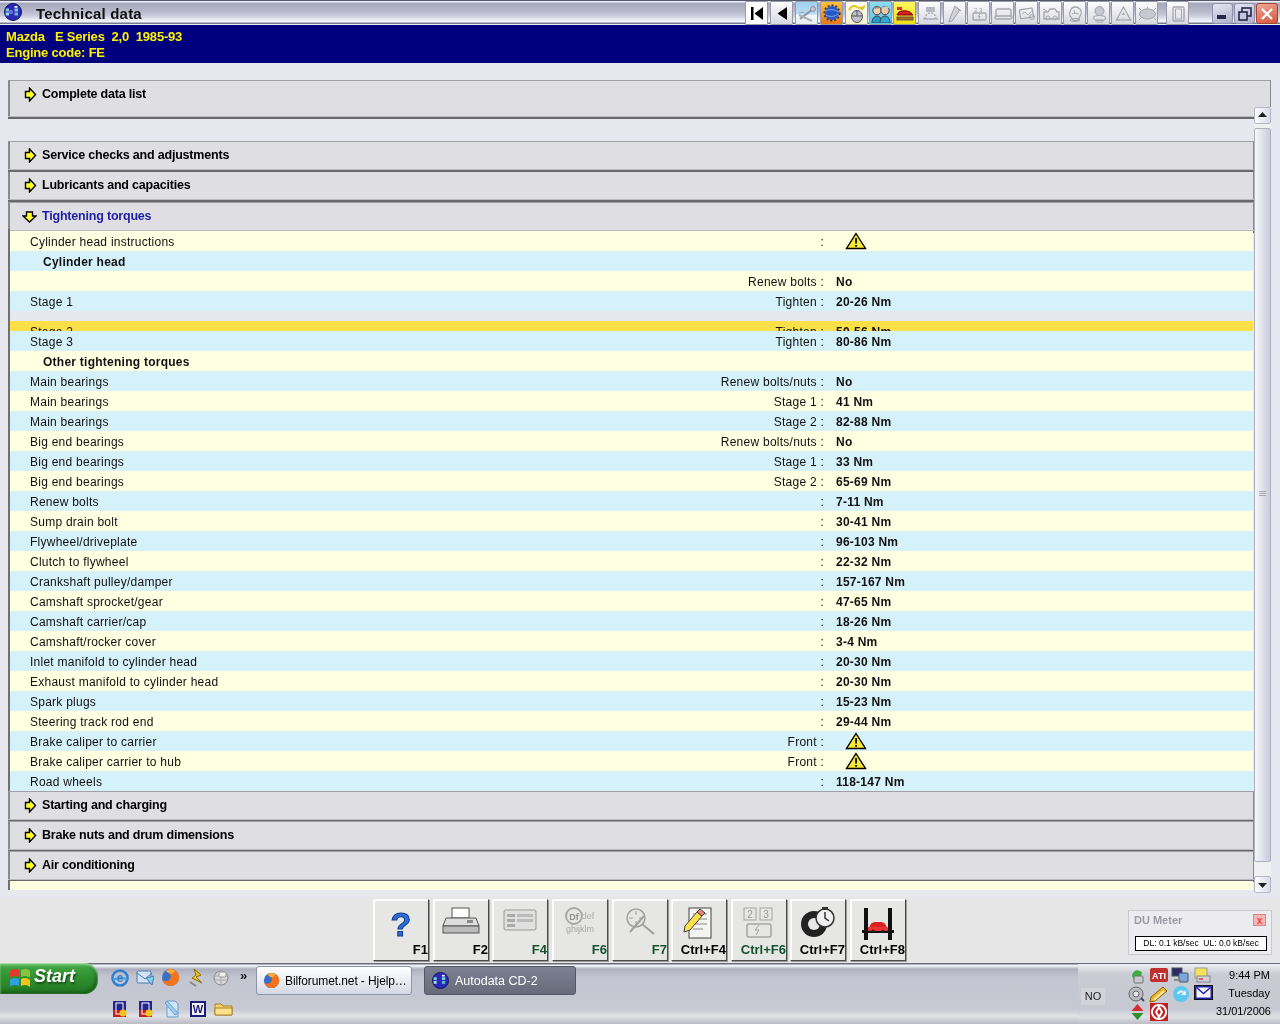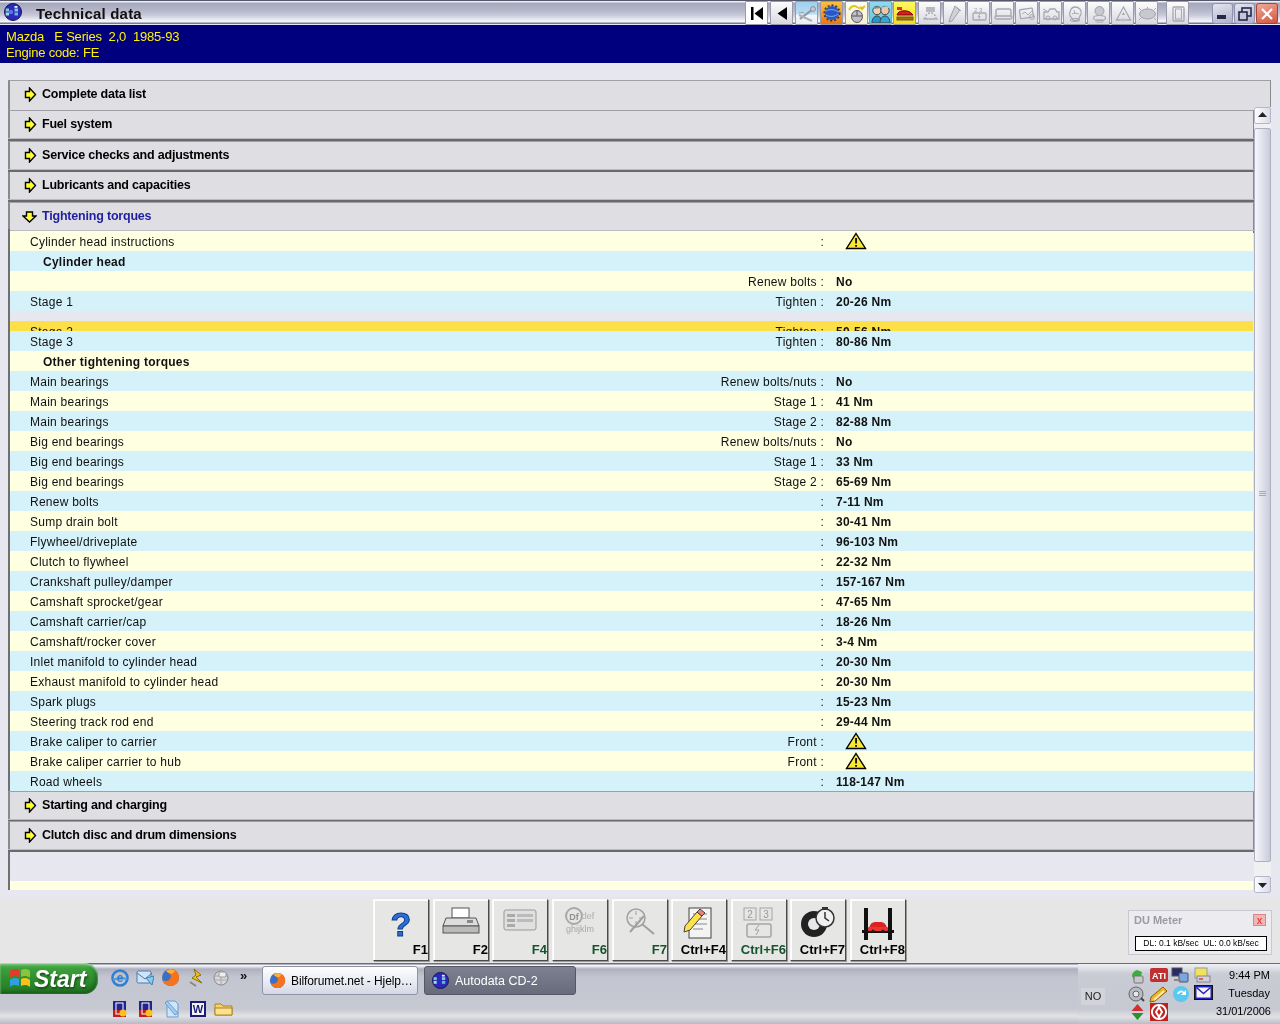--- a/index.html
+++ b/index.html
@@ -4,21 +4,21 @@
 html,body{width:1280px;height:1024px;overflow:hidden;font-family:"Liberation Sans",sans-serif}
 #scr{position:absolute;left:0;top:0;width:1280px;height:1024px;background:#e7e7ef}
 .abs{position:absolute}
 
 #tbar{left:0;top:0;width:1280px;height:25px;background:linear-gradient(#54566a 0,#54566a 1px,#eceefb 1px,#eceefb 2px,#a4a6ba 3px,#b2b4c6 9px,#c6c8d8 15px,#f2f4fb 21px,#f4f6fd 22px,#787b90 23px,#787b90 24px,#e6e8f5 24px)}
 #tbar .ttl{position:absolute;left:36px;top:5px;font-size:15px;font-weight:bold;letter-spacing:0.2px;color:#111}
 .winbtn{position:absolute;top:3px;width:21px;height:21px;border-radius:3px}
 
 .tb{position:absolute;top:1px;width:23px;height:24px;background:linear-gradient(#fdfdfd,#d8d8e0);border:1px solid #9a9aa8;border-radius:1px}
 
-#nhdr{left:0;top:25px;width:1280px;height:38px;background:#00007e;color:#fff200;font-weight:normal;font-size:13px;letter-spacing:-0.2px}
+#nhdr{left:0;top:25px;width:1280px;height:38px;background:#00007e;color:#fff200;font-weight:bold;font-size:13px;letter-spacing:-0.2px}
 
 .hdr{left:8px;width:1263px;height:36px;background:#dfdfe3;border-top:1px solid #a0a0a4;border-left:2px solid #8a8a8e;border-right:1px solid #8a8a8e;box-shadow:0 1px 0 #bcbcc0, 0 3px 0 #6a6a6e}
 .hdr .t{position:absolute;left:32px;top:6px;font-size:12.5px;font-weight:bold;letter-spacing:-0.2px;color:#000}
 .hdr svg,.hdrx svg{position:absolute;left:14px;top:6px}
 .hdrx{left:8px;width:1246px;height:28px;background:#dfdfe3;border-top:1px solid #a0a0a4;border-left:2px solid #8a8a8e;border-right:1px solid #8a8a8e;box-shadow:0 1px 0 #bcbcc0, 0 3px 0 #6a6a6e}
 .hdrx .t{position:absolute;left:32px;top:6px;font-size:12.5px;font-weight:bold;letter-spacing:-0.2px;color:#1f1fa3}
 
 .row{position:absolute;left:10px;width:1243px;height:20px;font-size:12px;letter-spacing:0.25px;color:#111}
 .row .lbl{position:absolute;left:20px;top:4px}
 .row .sub{position:absolute;left:33px;top:4px;font-weight:bold}
@@ -165,26 +165,20 @@
       <div class="abs" style="left:6px;top:4px">Mazda&nbsp;&nbsp;&nbsp;E Series&nbsp;&nbsp;2,0&nbsp;&nbsp;1985-93</div>
       <div class="abs" style="left:6px;top:20px">Engine code: FE</div>
     </div>
 
 <div class="hdr abs" style="top:80px">
       <svg width="13" height="15" viewBox="0 0 12 15">
         <polygon points="1,4.5 5,4.5 5,1 11,7.5 5,14 5,10.5 1,10.5" fill="#ffff33" stroke="#000" stroke-width="1.4"></polygon>
       </svg>
       <span class="t">Complete data list</span>
     </div>
-<div class="hdrx abs" style="top:110px">
-      <svg width="13" height="15" viewBox="0 0 12 15">
-        <polygon points="1,4.5 5,4.5 5,1 11,7.5 5,14 5,10.5 1,10.5" fill="#ffff33" stroke="#000" stroke-width="1.4"></polygon>
-      </svg>
-      <span class="t" style="color:#000">Fuel system</span>
-    </div>
 <div class="hdrx abs" style="top:171px">
       <svg width="13" height="15" viewBox="0 0 12 15">
         <polygon points="1,4.5 5,4.5 5,1 11,7.5 5,14 5,10.5 1,10.5" fill="#ffff33" stroke="#000" stroke-width="1.4"></polygon>
       </svg>
       <span class="t" style="color:#000">Lubricants and capacities</span>
     </div>
 <div class="hdrx abs" style="top:141px">
       <svg width="13" height="15" viewBox="0 0 12 15">
         <polygon points="1,4.5 5,4.5 5,1 11,7.5 5,14 5,10.5 1,10.5" fill="#ffff33" stroke="#000" stroke-width="1.4"></polygon>
       </svg>
@@ -354,21 +348,27 @@
 <div class="hdrx abs" style="top:791px">
       <svg width="13" height="15" viewBox="0 0 12 15">
         <polygon points="1,4.5 5,4.5 5,1 11,7.5 5,14 5,10.5 1,10.5" fill="#ffff33" stroke="#000" stroke-width="1.4"></polygon>
       </svg>
       <span class="t" style="color:#000">Starting and charging</span>
     </div>
 <div class="hdrx abs" style="top:821px">
       <svg width="13" height="15" viewBox="0 0 12 15">
         <polygon points="1,4.5 5,4.5 5,1 11,7.5 5,14 5,10.5 1,10.5" fill="#ffff33" stroke="#000" stroke-width="1.4"></polygon>
       </svg>
-      <span class="t" style="color:#000">Clutch disc and drum dimensions</span>
+      <span class="t" style="color:#000">Brake nuts and drum dimensions</span>
+    </div>
+<div class="hdrx abs" style="top:851px">
+      <svg width="13" height="15" viewBox="0 0 12 15">
+        <polygon points="1,4.5 5,4.5 5,1 11,7.5 5,14 5,10.5 1,10.5" fill="#ffff33" stroke="#000" stroke-width="1.4"></polygon>
+      </svg>
+      <span class="t" style="color:#000">Air conditioning</span>
     </div>
 <div class="abs" style="left:10px;top:881px;width:1243px;height:9px;background:#ffffe1"></div>
 
 <div id="sbar" class="abs">
  <div class="sbtn" style="top:0"><svg width="15" height="15" viewBox="0 0 15 15">
           <path d="M7.5 4L12 9H3z" fill="#222"></path>
         </svg></div>
  <div id="sthumb">
         <div style="position:absolute;left:4px;top:362px;width:7px;height:1px;background:#aaa;box-shadow:0 2px 0 #aaa,0 4px 0 #aaa"></div>
       </div>
@@ -473,21 +473,21 @@
 
 <div id="task" class="abs">
 
  <div class="abs" style="left:0;top:0;width:98px;height:31px;background:linear-gradient(#6ec26e 0,#3da03d 5px,#2e8f2e 16px,#267d26 27px,#1e6a1e 31px);border-radius:0 14px 14px 0;box-shadow:inset 0 1px 2px #b8f0b8, inset -2px -2px 4px #1a5c1a"></div>
  <svg class="abs" style="left:9px;top:4px" width="22" height="20" viewBox="0 0 22 20">
         <path d="M1 4c3-2.5 6-2.5 9-1v7c-3-1.5-6-1.5-9 1z" fill="#e23b2e"></path>
         <path d="M12 3c3-1.5 6-1.5 9 1v7c-3-2.5-6-2.5-9-1z" fill="#8bc53f"></path>
         <path d="M1 13c3-2.5 6-2.5 9-1v7c-3-1.5-6-1.5-9 1z" fill="#2e9fe0"></path>
         <path d="M12 12c3-1.5 6-1.5 9 1v7c-3-2.5-6-2.5-9-1z" fill="#f7c219"></path>
       </svg>
- <span class="abs" style="left:34px;top:3px;font-size:23px;font-weight:bold;font-style:italic;color:#fff;text-shadow:1px 2px 2px #1a4f1a">Start</span>
+ <span class="abs" style="left:34px;top:3px;font-size:18px;font-weight:bold;font-style:italic;color:#fff;text-shadow:1px 2px 2px #1a4f1a">Start</span>
 
  <svg class="abs" style="left:111px;top:6px" width="18" height="18" viewBox="0 0 18 18">
         <circle cx="9" cy="9" r="7.5" fill="none" stroke="#2f7fd0" stroke-width="2.6"></circle>
         <path d="M2 11c4-2 10-2 14-1" stroke="#49a0e8" stroke-width="2.2" fill="none"></path>
         <text x="9" y="13" font-size="12" font-weight="bold" fill="#2f7fd0" text-anchor="middle">e</text>
       </svg>
  <svg class="abs" style="left:136px;top:6px" width="18" height="18" viewBox="0 0 18 18">
         <rect x="1" y="2" width="14" height="12" rx="1.5" fill="#cfe4f7" stroke="#4a7ab0"></rect>
         <path d="M1 4l8 6 7-6" fill="none" stroke="#4a7ab0"></path>
         <path d="M10 9l6 7 2-9z" fill="#7fd0f0" stroke="#4a7ab0"></path>
@@ -501,21 +501,21 @@
         <path d="M7 1l7 6-5 2 6 6-10-5 4-3z" fill="#f7c219" stroke="#8a6d00"></path>
         <path d="M3 14l6 4" stroke="#888" stroke-width="2"></path>
       </svg>
  <svg class="abs" style="left:212px;top:6px" width="18" height="18" viewBox="0 0 18 18">
         <circle cx="9" cy="9" r="7" fill="#d8d8dc" stroke="#888"></circle>
         <path d="M3 7h12M3 11h12M9 2v14" stroke="#aaa"></path>
         <rect x="7" y="3" width="7" height="5" rx="1" fill="#eee" stroke="#999"></rect>
       </svg>
  <div class="abs" style="left:240px;top:5px;font-size:13px;font-weight:bold;color:#111">»</div>
 
- <div class="taskbtn" style="left:262px;width:156px;background:linear-gradient(#fefefe,#e8eaf2 60%,#d4d7e4);border:1px solid #8f93a8;color:#000">
+ <div class="taskbtn" style="left:256px;width:156px;background:linear-gradient(#fefefe,#e8eaf2 60%,#d4d7e4);border:1px solid #8f93a8;color:#000">
    <svg class="abs" style="left:6px;top:5px" width="17" height="17" viewBox="0 0 19 19">
           <circle cx="9.5" cy="9.5" r="8.5" fill="#3b6fc4"></circle>
           <path d="M9.5 1a8.5 8.5 0 1 1-8 11c3 2 7 1 8-2 1-2 0-4-2-5-1.5-.8-2-3-1-4z" fill="#f4731c"></path>
           <path d="M5 3c3-2 7-2 9 0l-3 3c-2-1-4-1-6-3z" fill="#fbb03b"></path>
         </svg>
    <span class="abs" style="left:28px;top:7px;font-size:12px;letter-spacing:-0.1px">Bilforumet.net - Hjelp…</span>
  </div>
  <div class="taskbtn" style="left:424px;width:152px;background:linear-gradient(#7d8090,#686b7a);border:1px solid #555864;color:#fff">
    <svg class="abs" style="left:7px;top:5px" width="17" height="17" viewBox="0 0 18 18">
           <circle cx="9" cy="9" r="8.5" fill="#2a2ab8"></circle>

